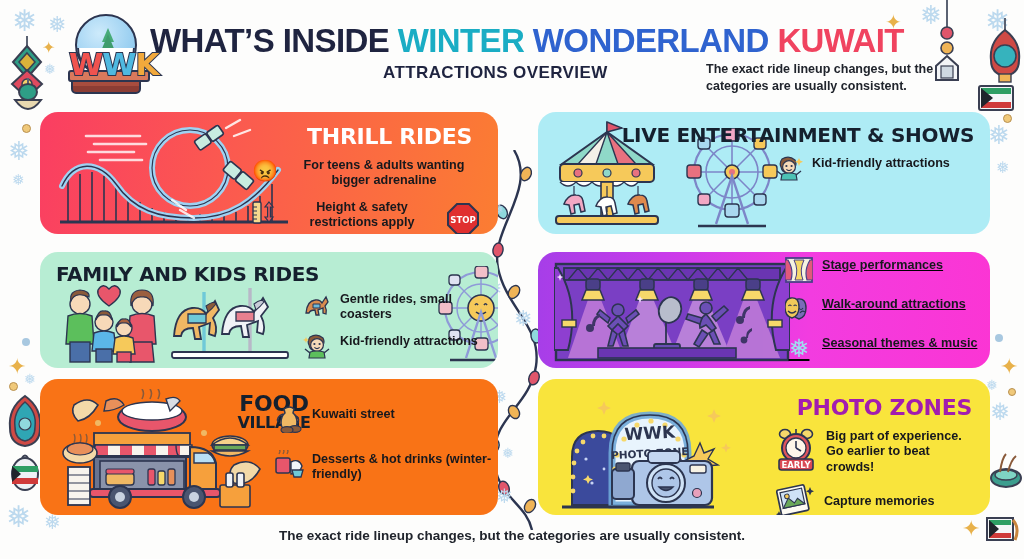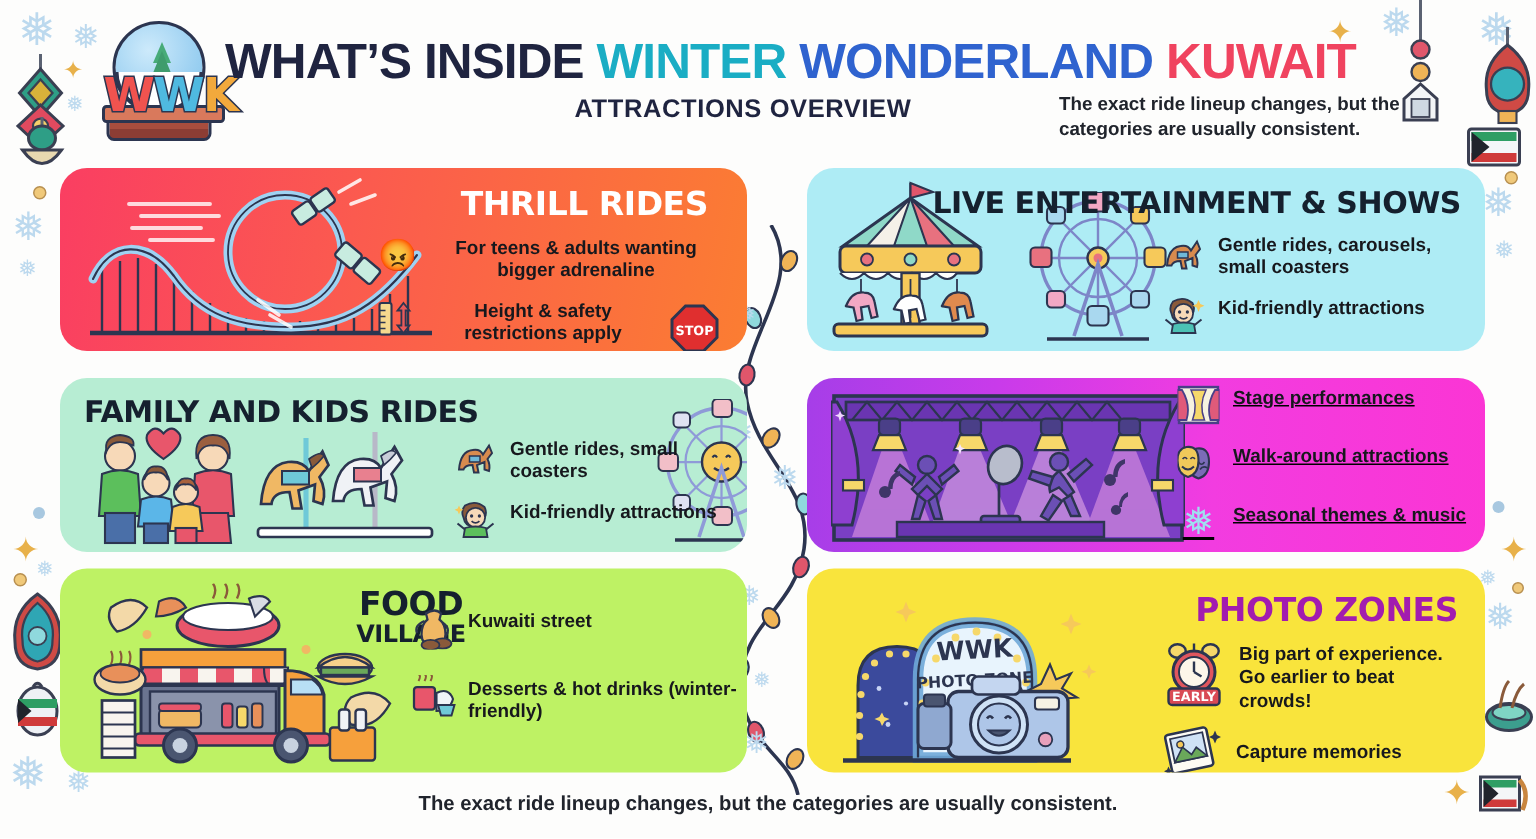--- a/index.html
+++ b/index.html
@@ -146,21 +146,21 @@
     left: 538px; top: 252px; width: 452px; height: 116px;
     background: linear-gradient(92deg, #a63ee8 0%, #c93bea 28%, #f23ce0 60%, #fb35d4 100%);
   }
   #card-stage .bullets { right: 10px; top: 4px; width: 196px; text-decoration: underline; }
   #card-stage .b-text { color: #17181d; }
   #card-stage .bullet { margin-bottom: 11px; }
 
   
   #card-food {
     left: 40px; top: 379px; width: 458px; height: 136px;
-    background: #bef264;
+    background: #f97316;
   }
   #card-food .card-title {
     left: 186px; top: 14px; font-size: 22px; color: #15202e;
     text-align: center; line-height: 1.0; white-space: normal; width: 96px;
   }
   #card-food .card-title .small { font-size: 16px; display: block; }
   #card-food .bullets { left: 234px; top: 26px; width: 222px; }
   #card-food .bullet { margin-bottom: 17px; }
 
   
@@ -473,29 +473,20 @@
       <path d="M36 96 L 52 48 L 68 96" fill="none" stroke="#7d86c8" stroke-width="2.4"></path>
       <line x1="18" y1="98" x2="86" y2="98" stroke="#2c3550" stroke-width="2.4"></line>
     </svg>
 
     <div class="card-title">LIVE ENTERTAINMENT &amp; SHOWS</div>
 
     <div class="bullets">
       <div class="bullet">
         <span class="b-icon">
           <svg width="28" height="26" viewBox="0 0 28 26">
-            <path d="M3 22 q1 -12 9 -13 q5 -1 7 3 l4 -6 l2 5 l-3 4 q2 4 1 8 l-3 -1 l0 -5 l-5 2 l1 5 l-3 0 l-1 -5 q-5 0 -6 3 Z" fill="#d88b4e" stroke="#2c3550" stroke-width="1.3"></path>
-            <path d="M10 13 h7 v4 h-7 Z" fill="#6fb9d8" stroke="#2c3550" stroke-width="1"></path>
-          </svg>
-        </span>
-        <span class="b-text">Gentle rides, carousels, small coasters</span>
-      </div>
-      <div class="bullet">
-        <span class="b-icon">
-          <svg width="28" height="26" viewBox="0 0 28 26">
             <path d="M7 4 q7 -4 13 1 q2 4 0 7 q-1 6 -7 6 q-6 0 -7 -6 q-2 -4 1 -8 Z" fill="#8a5a3a" stroke="#2c3550" stroke-width="1.2"></path>
             <circle cx="14" cy="12" r="6.4" fill="#f7d9b8" stroke="#2c3550" stroke-width="1.2"></circle>
             <circle cx="11.4" cy="11" r="1.1" fill="#2c3550"></circle>
               <circle cx="16.6" cy="11" r="1.1" fill="#2c3550"></circle>
             <path d="M11.4 14.4 q2.6 2.4 5.2 0" fill="none" stroke="#2c3550" stroke-width="1.2"></path>
             <path d="M7 19 q7 -2 14 0 l1 6 h-16 Z" fill="#4cc2b5" stroke="#2c3550" stroke-width="1.2"></path>
             <path d="M7 20 l-5 -4 M21 20 l5 -4" stroke="#2c3550" stroke-width="1.4"></path>
             <path d="M24 3 l1.2 2.6 L28 6.8 l-2.8 1.2 L24 11 l-1.2 -3 L20 6.8 l2.8 -1.2 Z" fill="#f6c95a"></path>
           </svg>
         </span>

